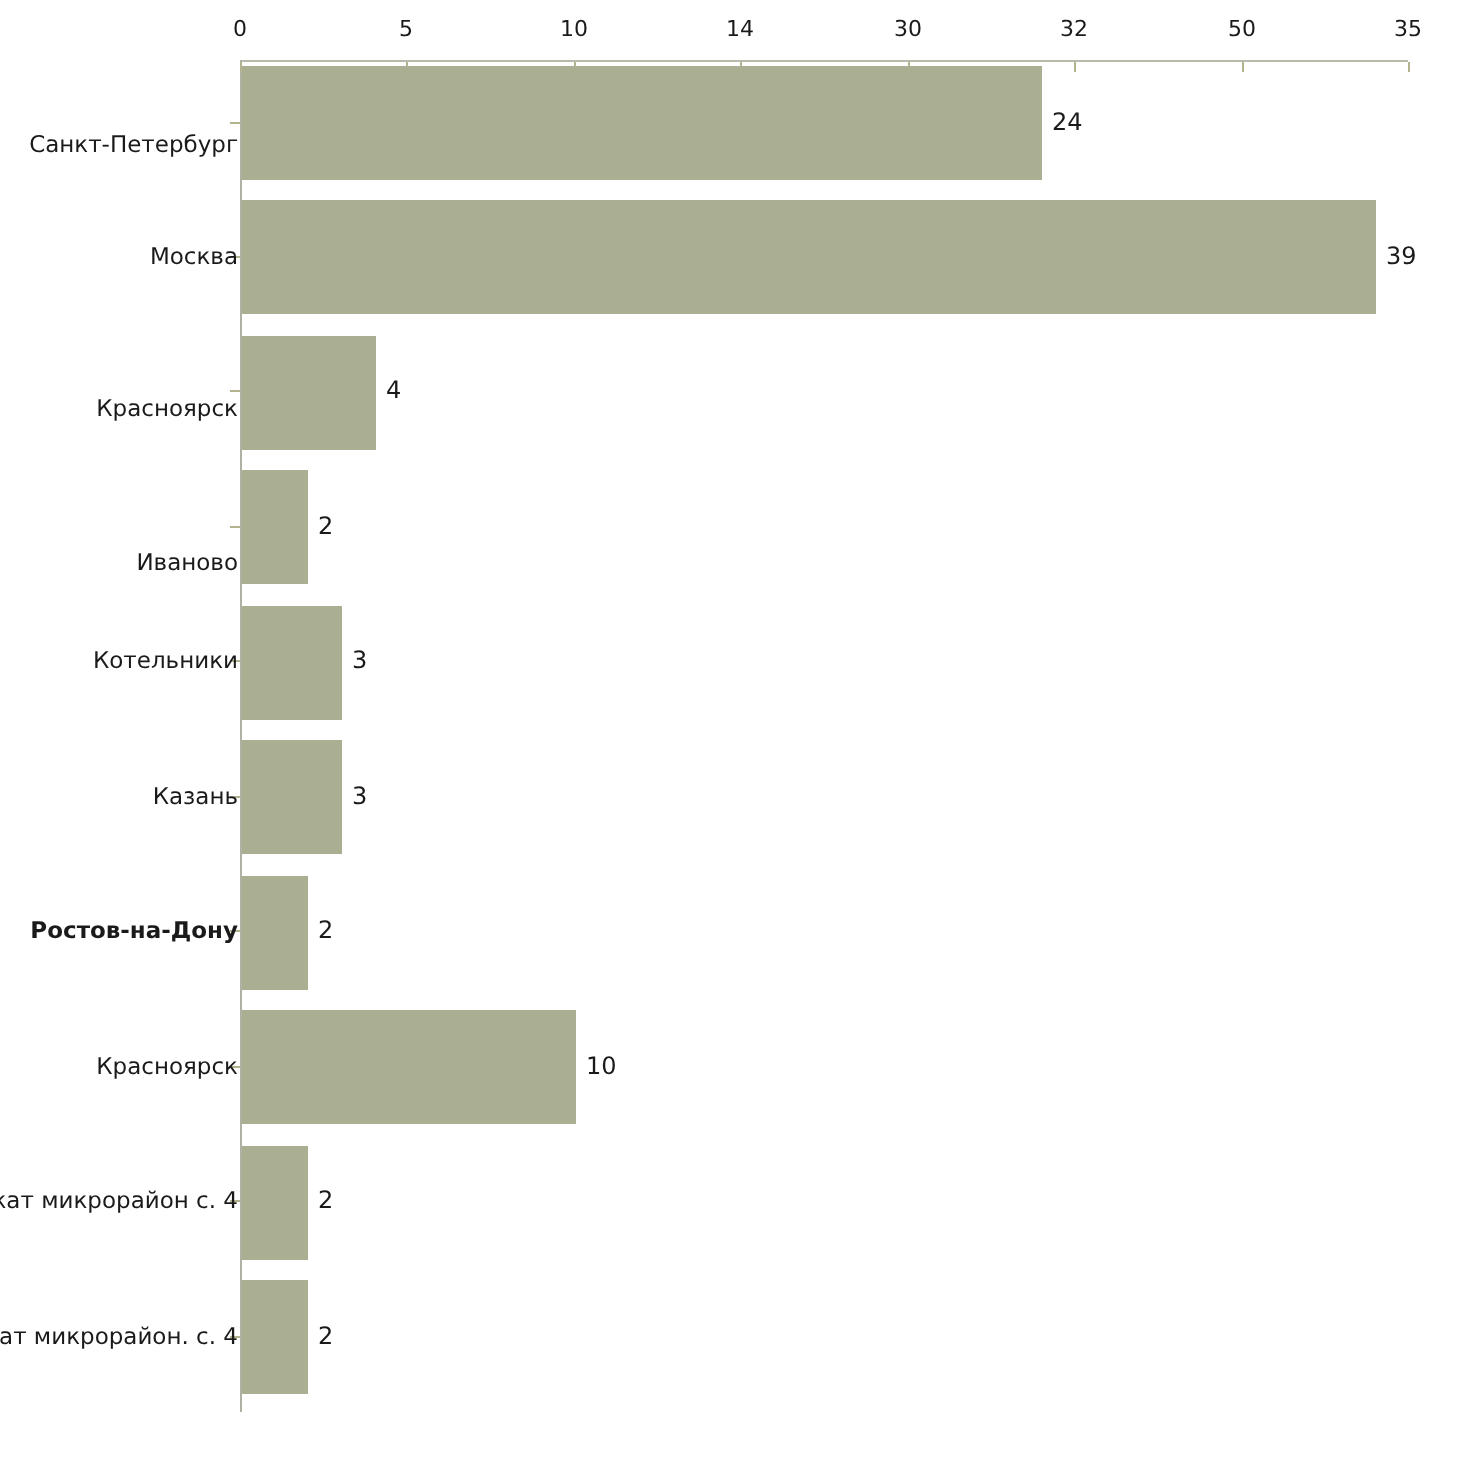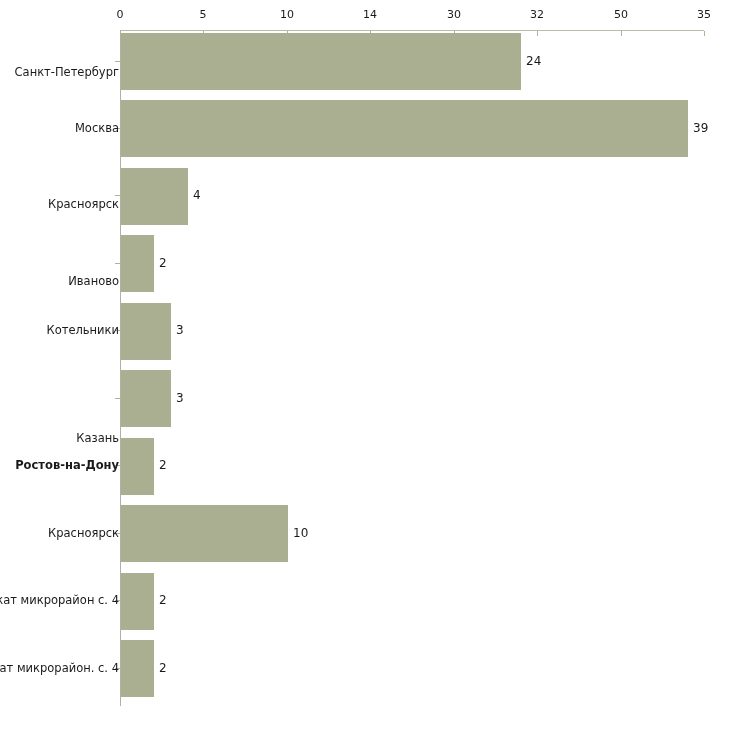--- a/index.html
+++ b/index.html
@@ -140,21 +140,21 @@
     <div class="ytick" style="top:465px;"></div>
     <div class="ytick" style="top:533px;"></div>
     <div class="ytick" style="top:600px;"></div>
     <div class="ytick" style="top:668px;"></div>
 
     <div class="cat-label" style="top:72px;">Санкт-Петербург</div>
     <div class="cat-label" style="top:128px;">Москва</div>
     <div class="cat-label" style="top:204px;">Красноярск</div>
     <div class="cat-label" style="top:281px;">Иваново</div>
     <div class="cat-label" style="top:330px;">Котельники</div>
-    <div class="cat-label" style="top:398px;margin-top:40px;">Казань</div>
+    <div class="cat-label" style="top:398px;">Казань</div>
     <div class="cat-label" style="top:465px;font-weight:bold;">Ростов-на-Дону</div>
     <div class="cat-label" style="top:533px;">Красноярск</div>
     <div class="cat-label" style="top:600px;">икат микрорайон с. 4</div>
     <div class="cat-label" style="top:668px;">кат микрорайон. с. 4</div>
 
     <div class="bar" style="top:33px;  height:57px; width:400px;"></div>
     <div class="bar" style="top:100px; height:57px; width:567px;"></div>
     <div class="bar" style="top:168px; height:57px; width:67px;"></div>
     <div class="bar" style="top:235px; height:57px; width:33px;"></div>
     <div class="bar" style="top:303px; height:57px; width:50px;"></div>

